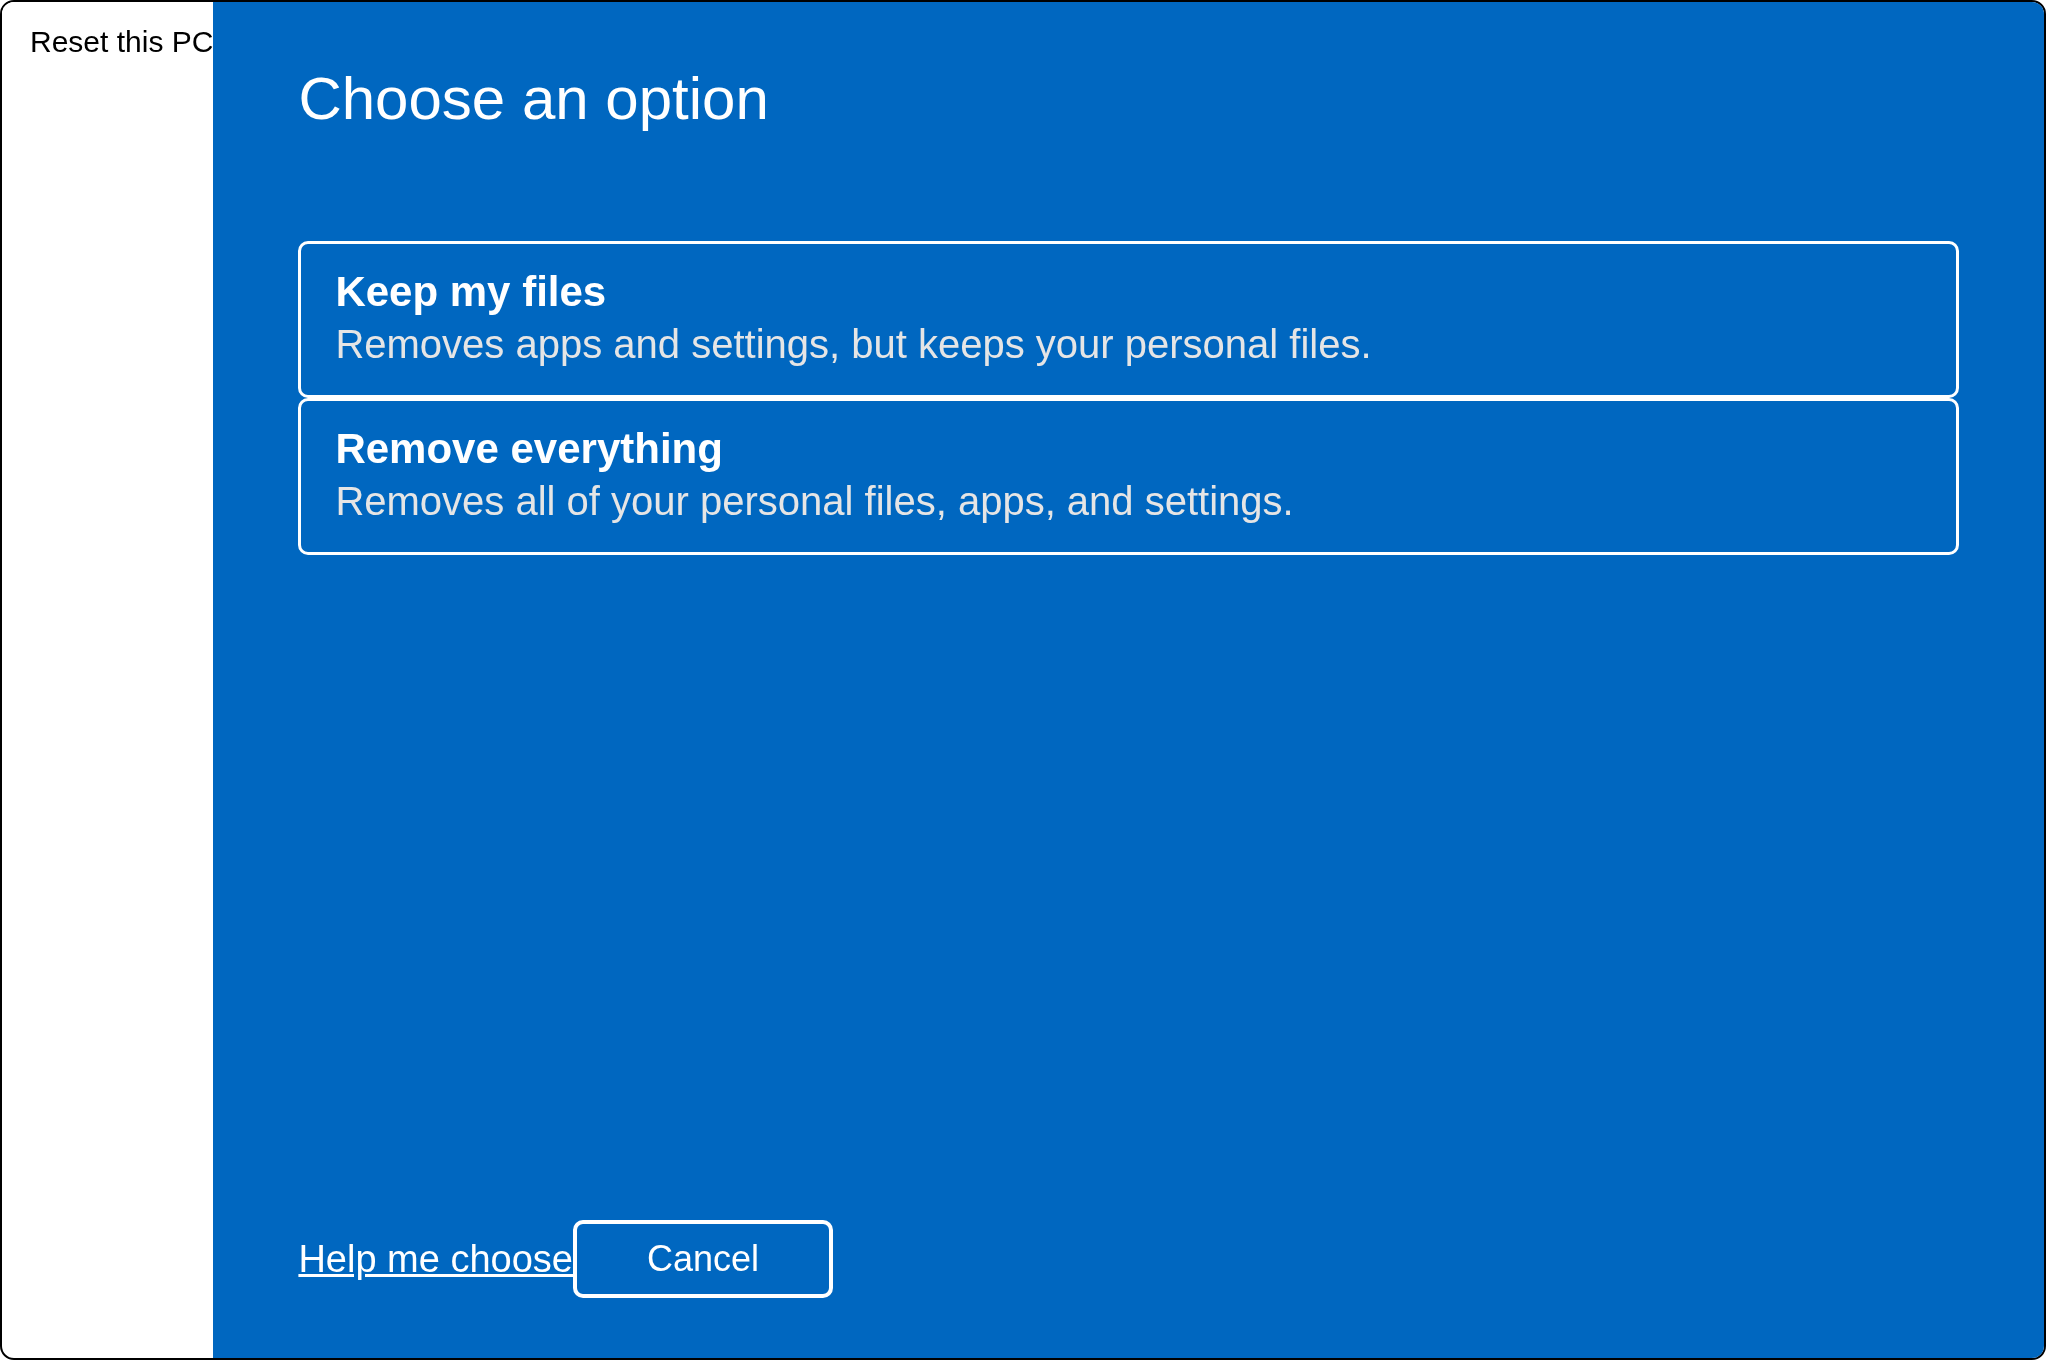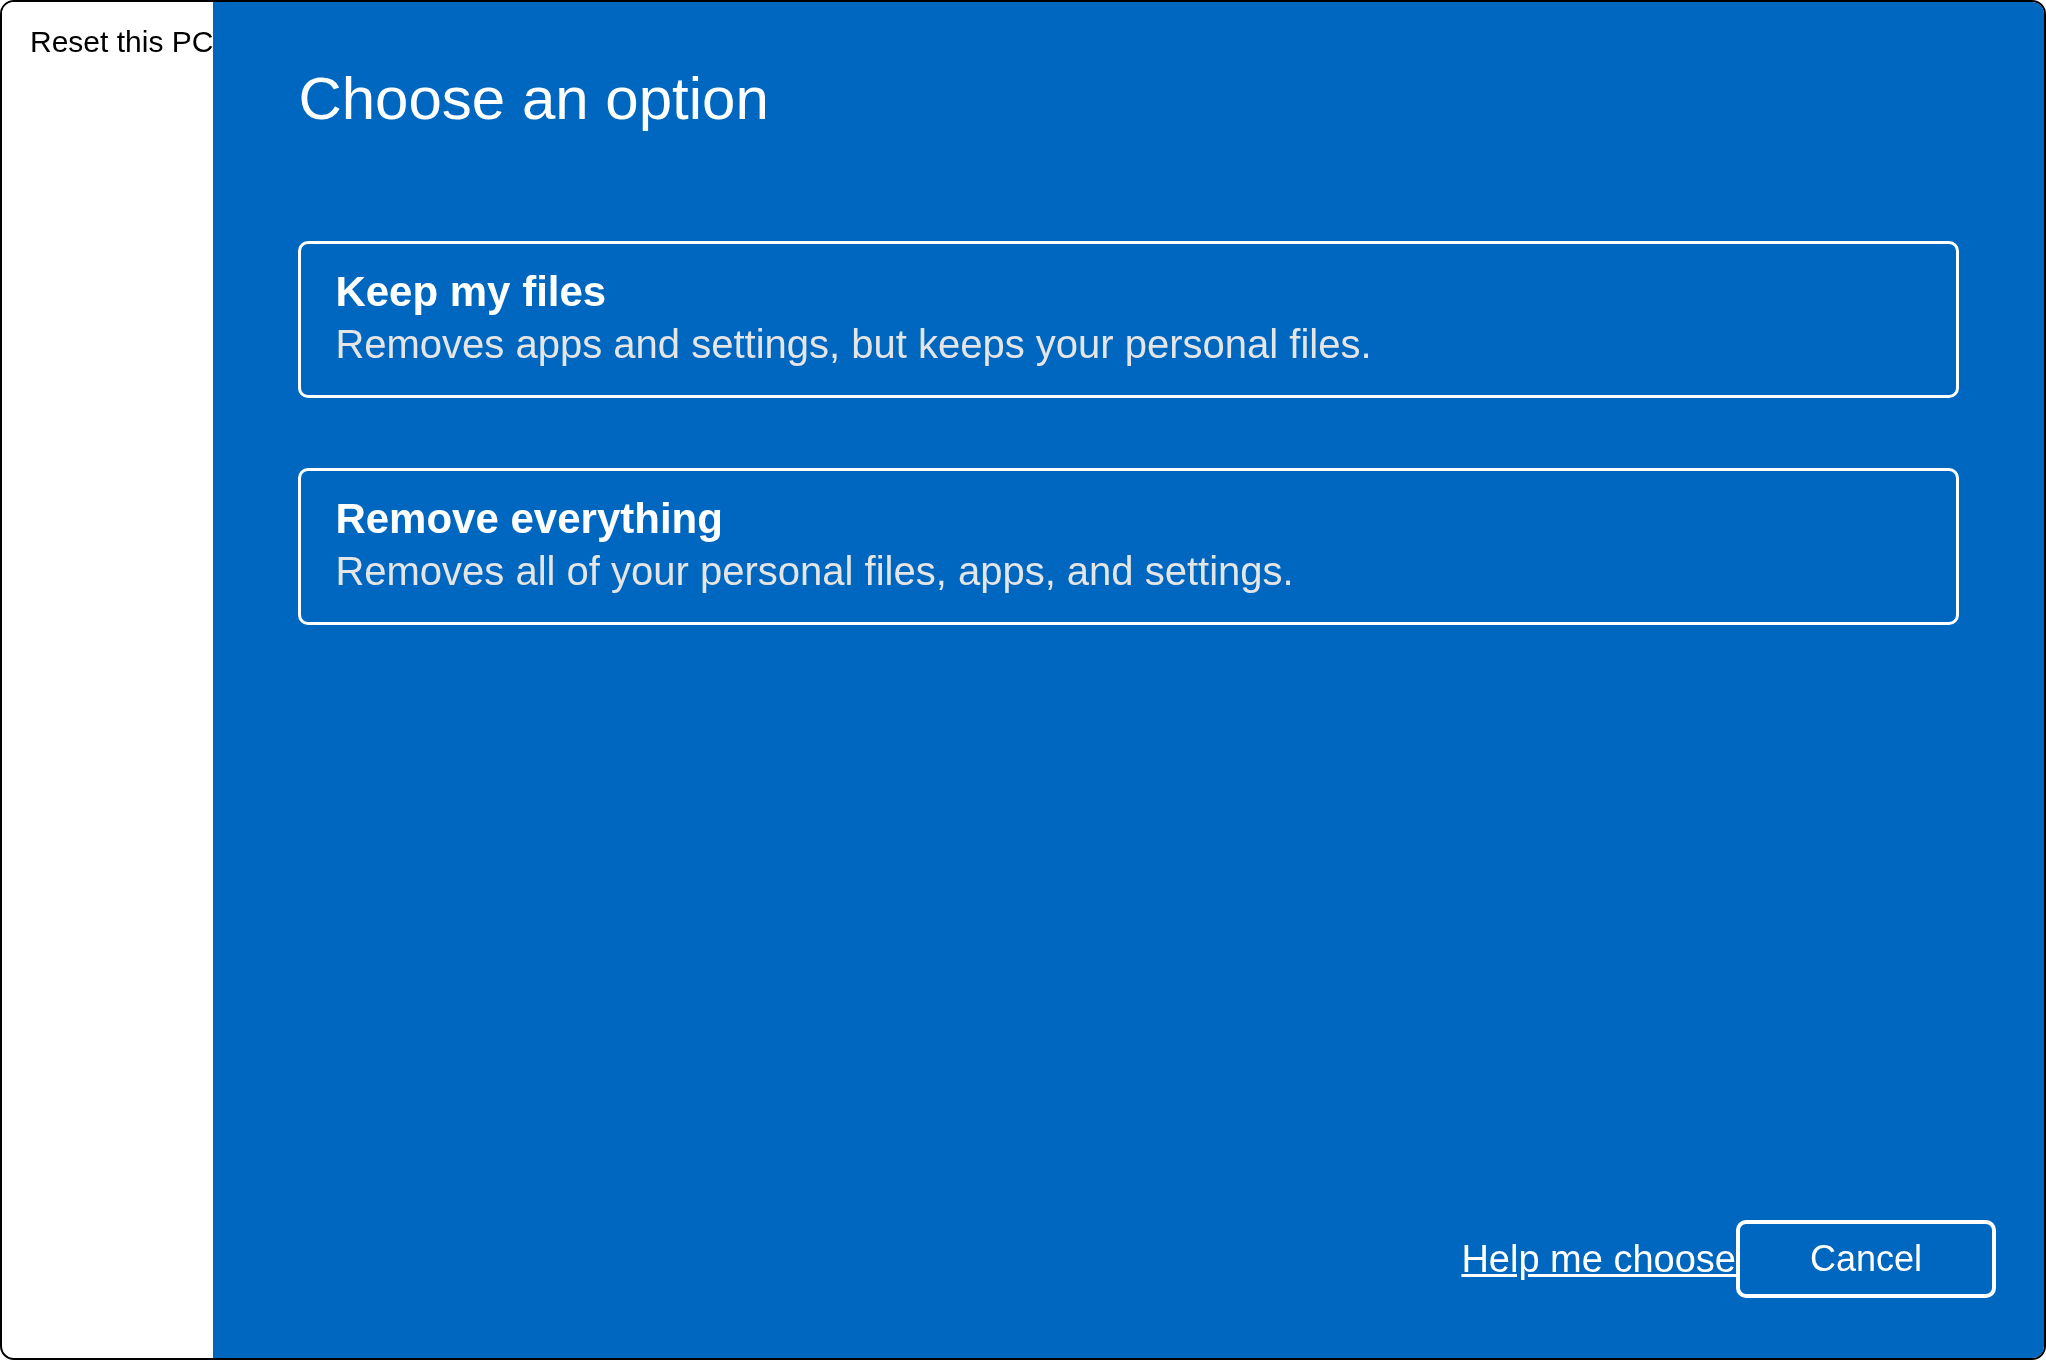--- a/index.html
+++ b/index.html
@@ -54,21 +54,20 @@
     .heading {
       font-size: 60px;
       font-weight: 400;
       color: #ffffff;
       margin-bottom: 108px;
     }
     
     .options {
       display: flex;
       flex-direction: column;
-      gap: 70px;
     }
     
     .option-button {
       border: 3px solid #ffffff;
       border-radius: 10px;
       padding: 24px 34px 28px 34px;
       cursor: pointer;
       background: transparent;
       text-align: left;
       width: 100%;
@@ -86,21 +85,21 @@
       font-weight: 400;
       color: #e5e5e5;
     }
     
     .footer {
       position: absolute;
       bottom: 60px;
       left: 85px;
       right: 48px;
       display: flex;
-      justify-content: flex-end;
+      justify-content: flex-start;
       align-items: center;
     }
     
     .help-link {
       font-size: 38px;
       color: #ffffff;
       text-decoration: underline;
       cursor: pointer;
     }
     

